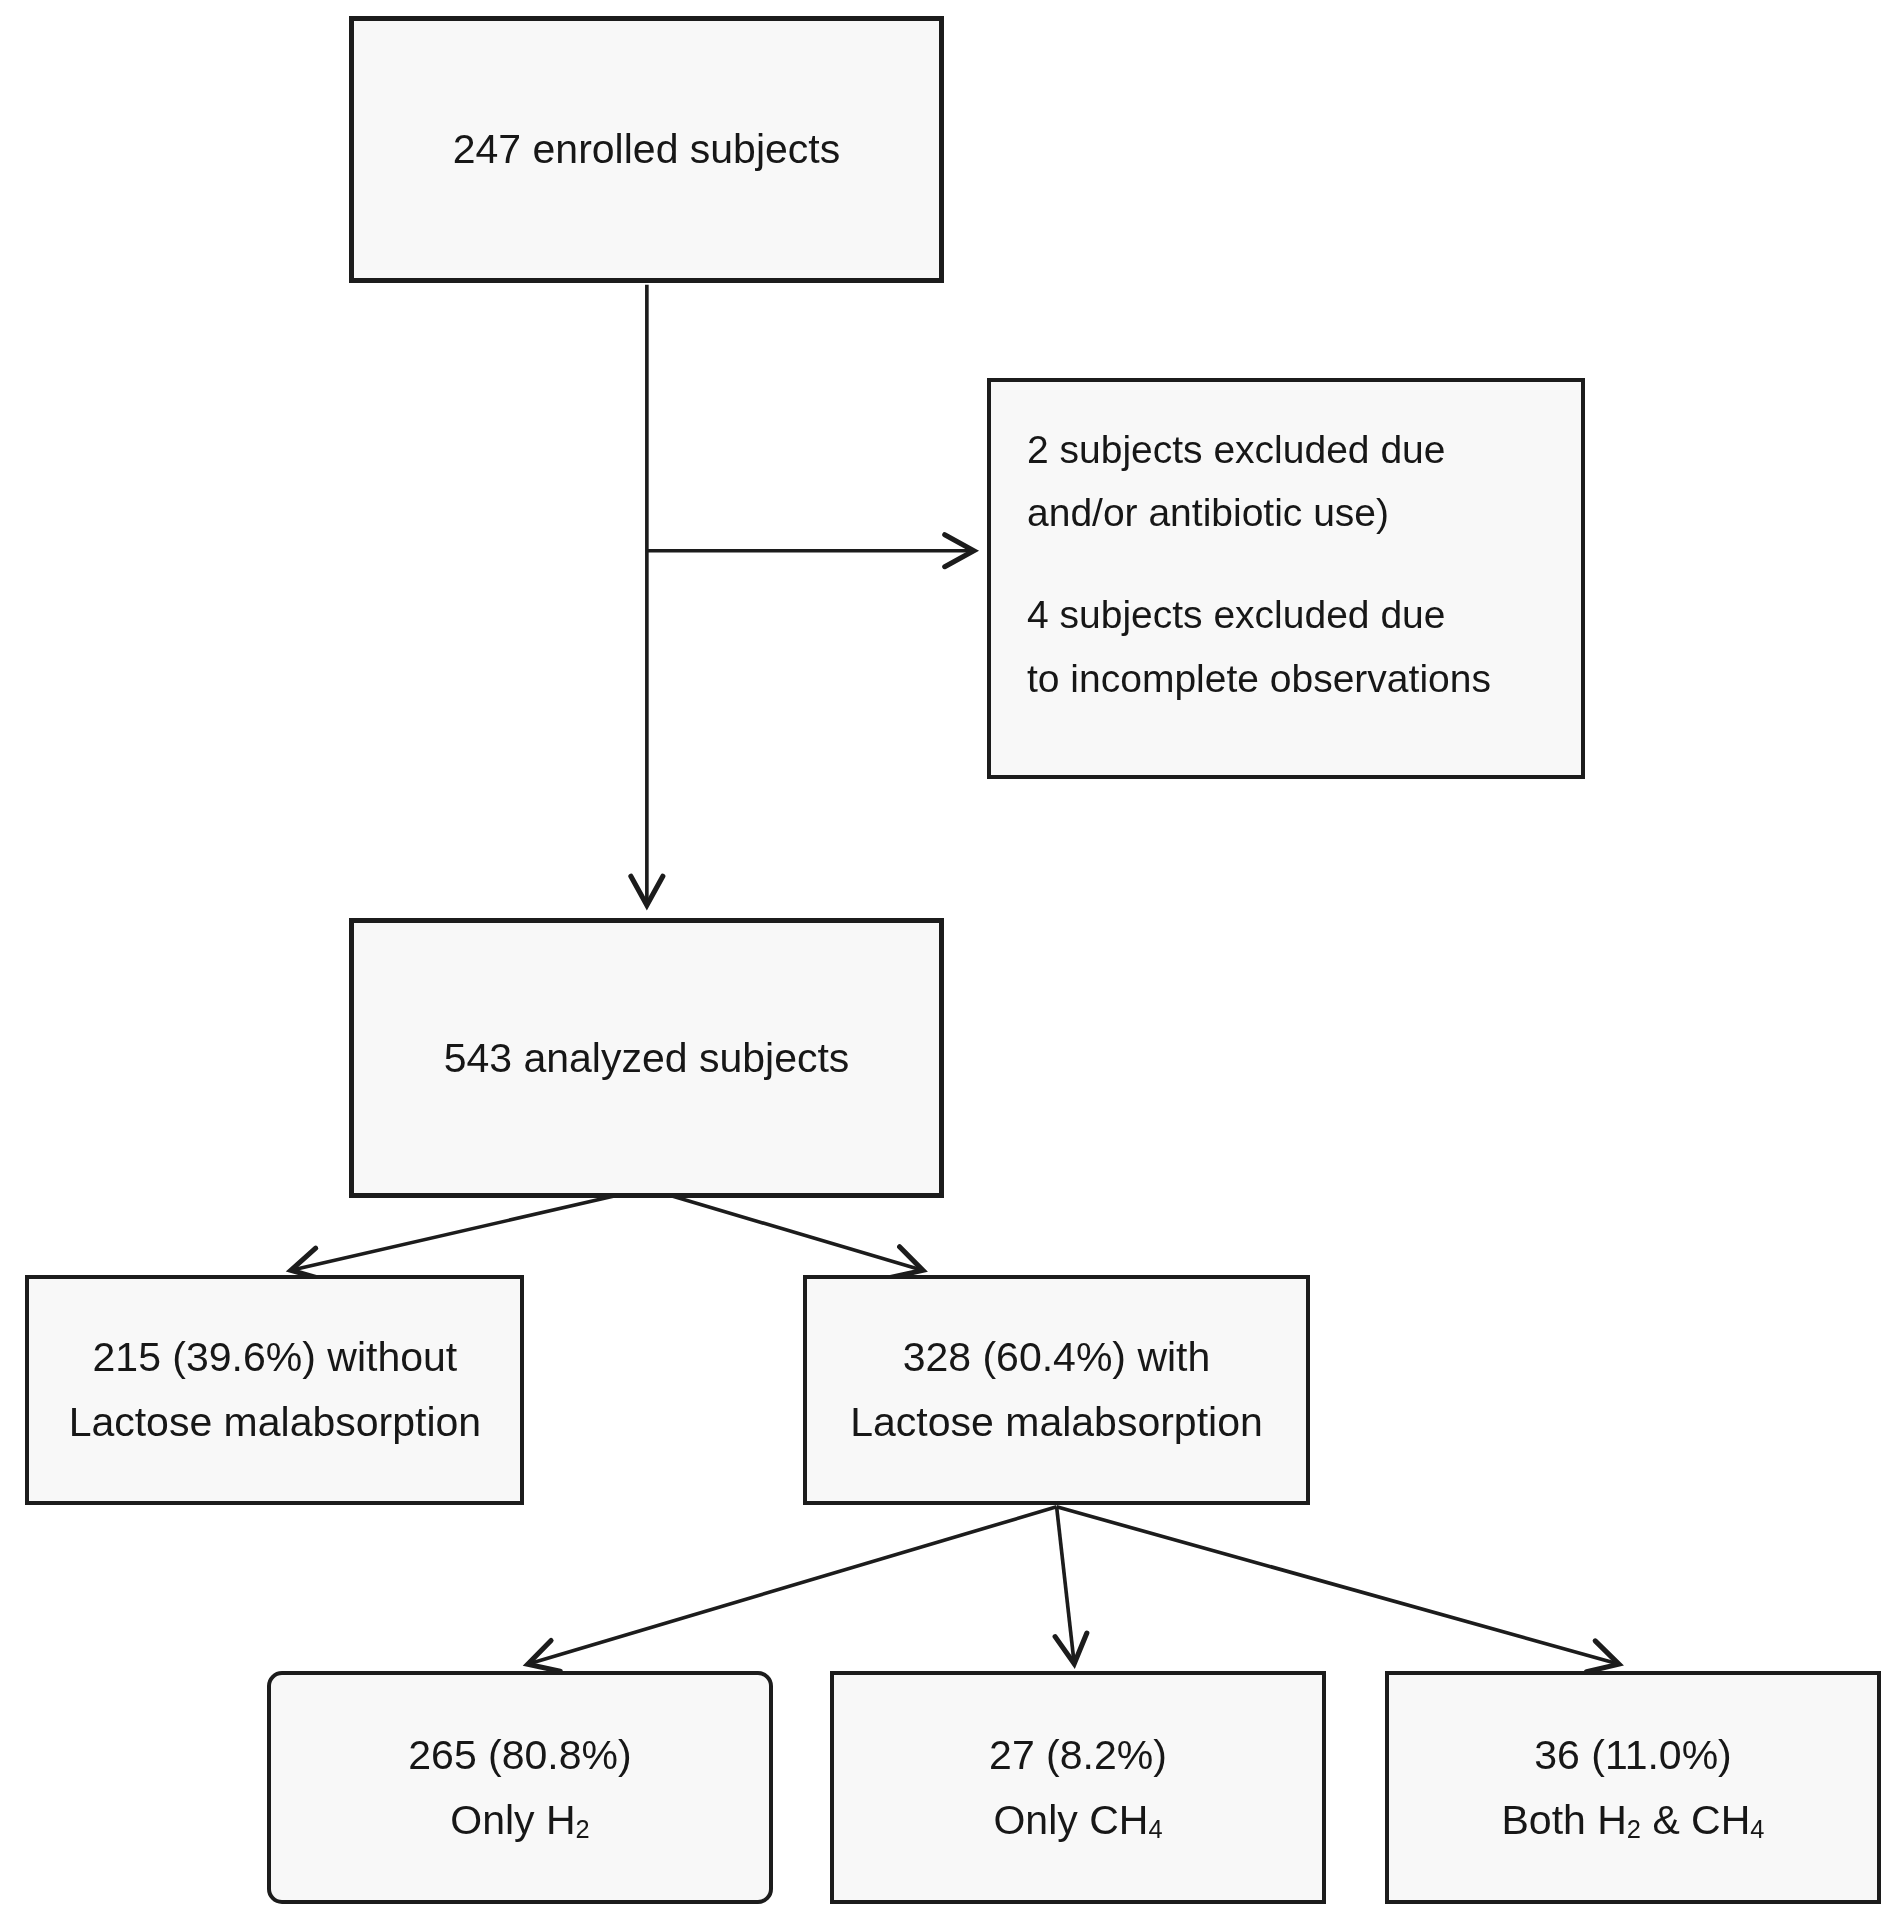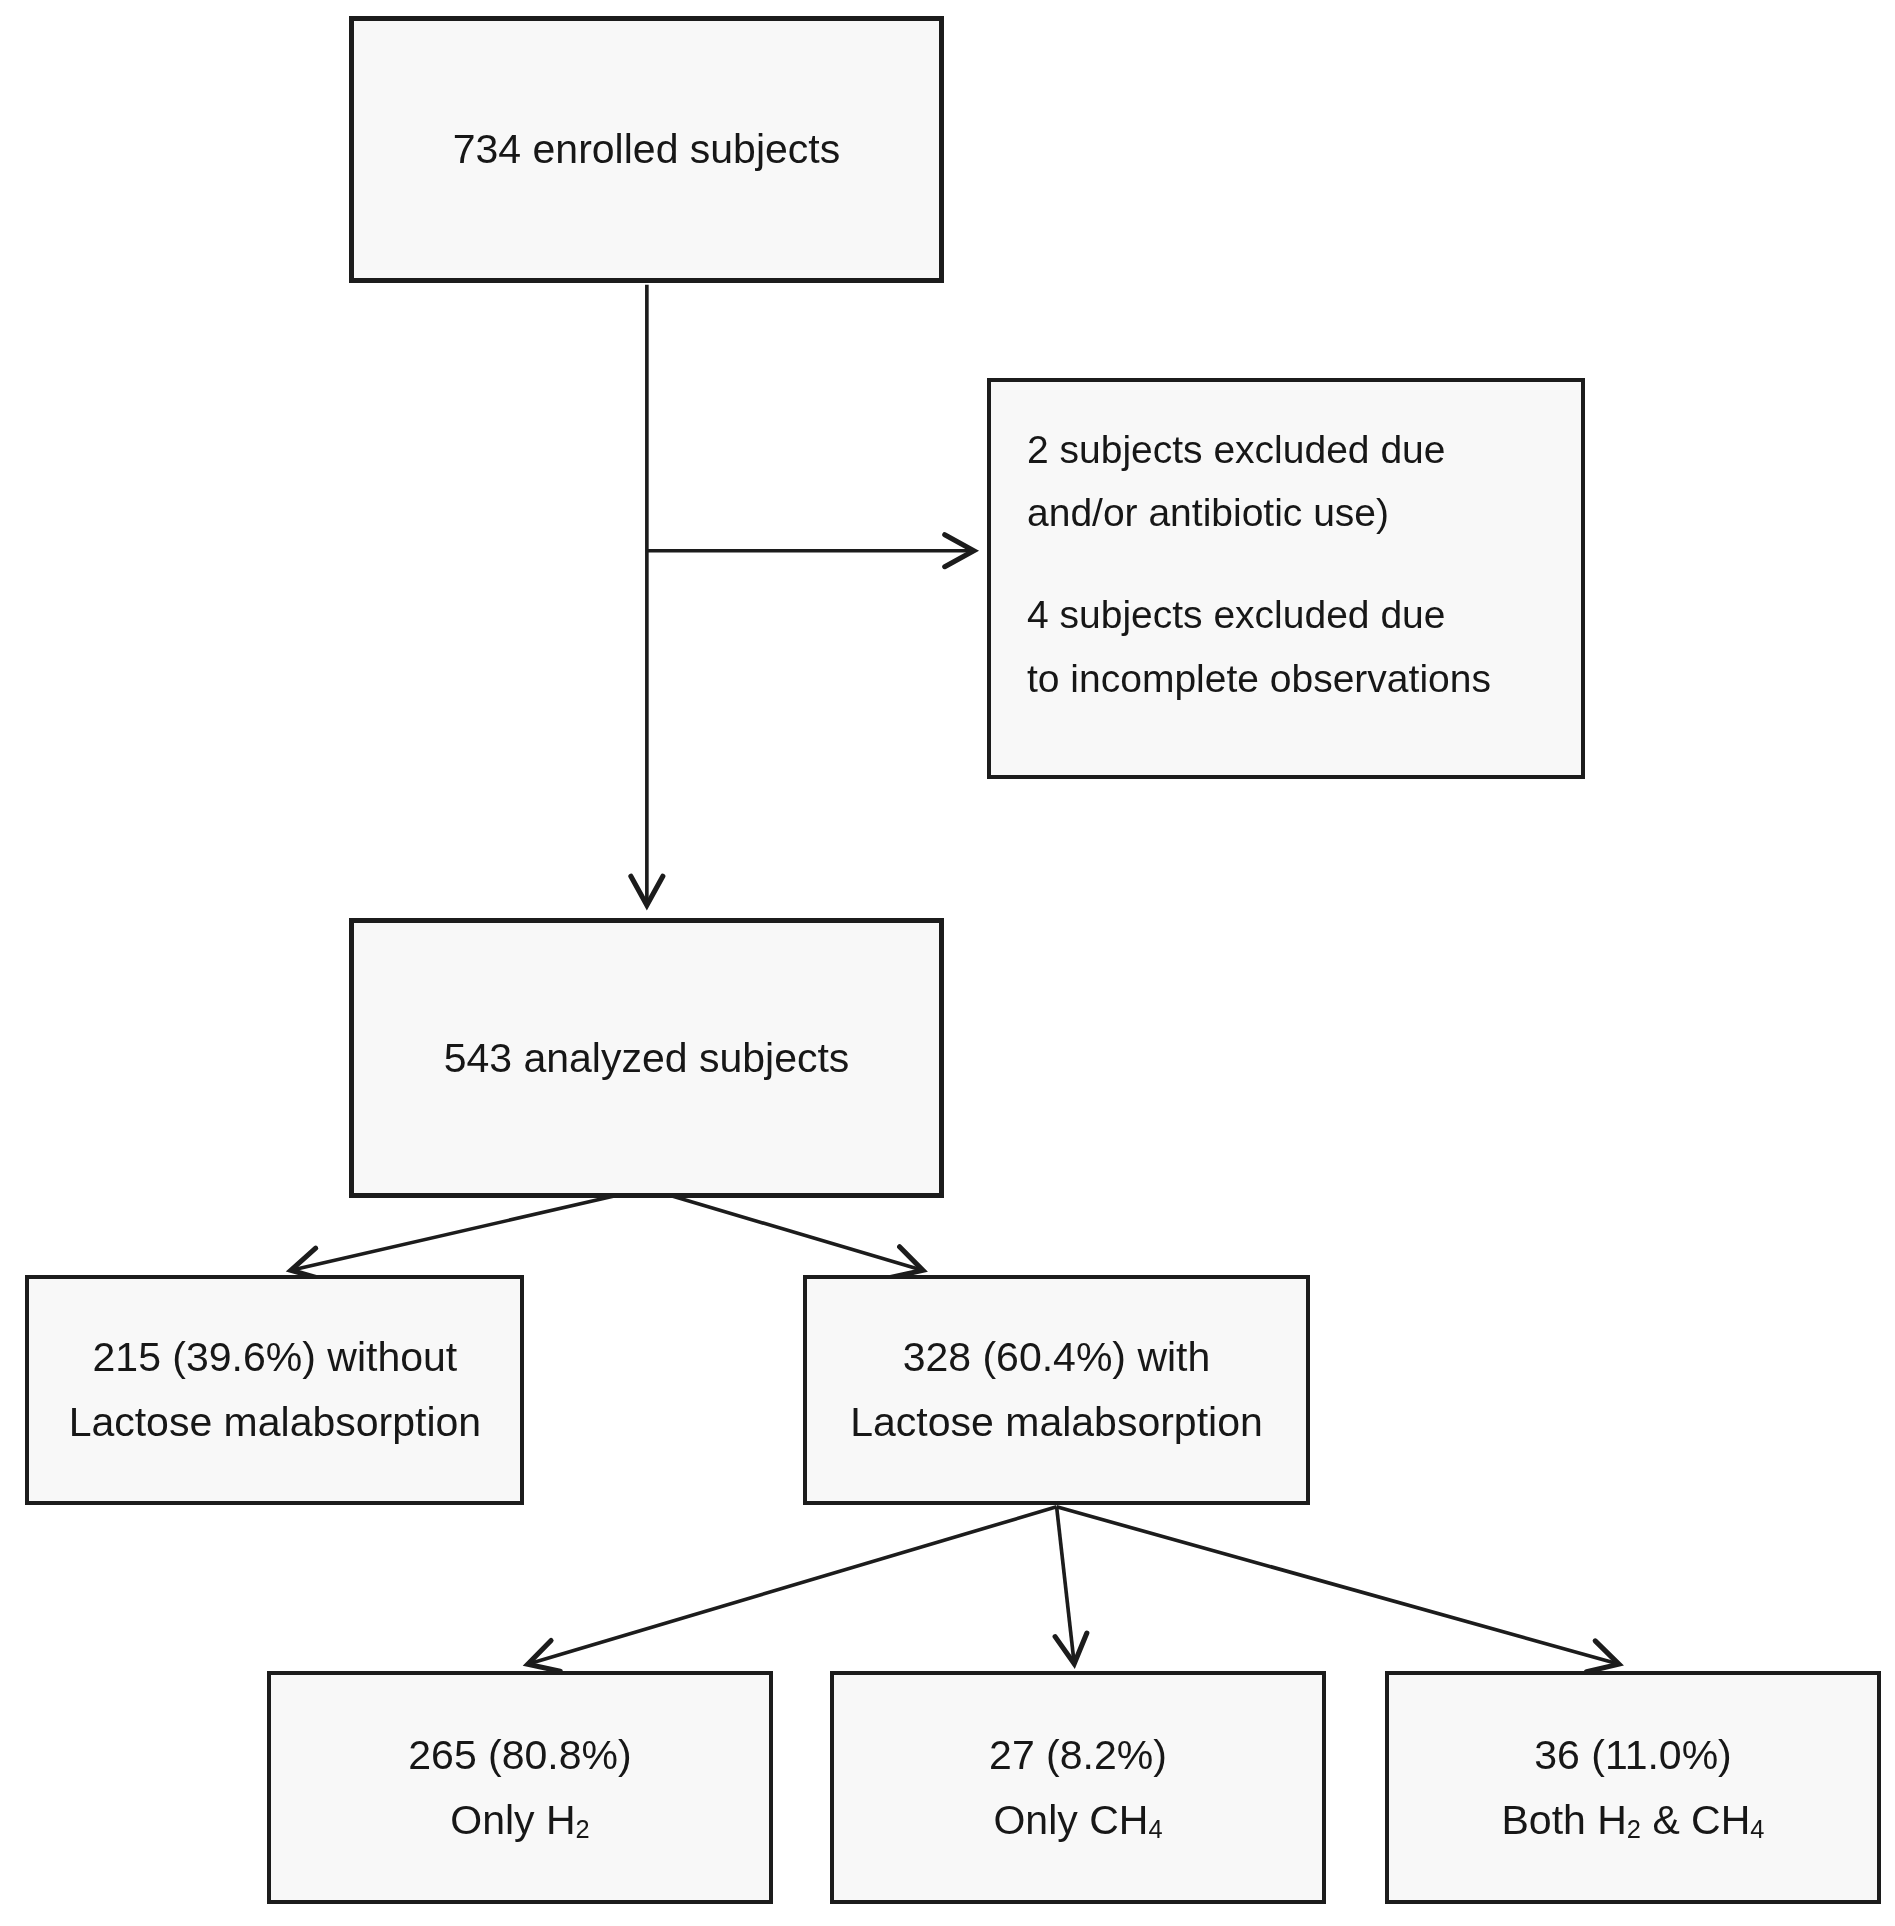--- a/index.html
+++ b/index.html
@@ -15,21 +15,21 @@
   .node.excluded{align-items:flex-start;justify-content:flex-start;text-align:left;
         padding:36px 22px 0 41px;font-size:39px;line-height:1.62;}
   .node.excluded .para + .para{margin-top:39px;}
   sub{font-size:62%;line-height:0;position:relative;top:0.18em;vertical-align:baseline;}
   
   #box-enrolled   {left:349px; top:16px;   width:595px; height:267px;}
   #box-excluded   {left:987px;top:378px;  width:598px; height:401px;padding-left:36px;}
   #box-analyzed   {left:349px; top:918px; width:595px; height:280px;}
   #box-without-lm {left:25.4px;  top:1275px; width:499px; height:230px;}
   #box-with-lm    {left:803px;top:1275px; width:507px; height:230px;align-items:center;}
-  #box-only-h2    {left:267px; top:1671px; width:506px; height:233px;}
+  #box-only-h2    {left:267px; top:1671px; width:506px; height:233px;border-radius:15px;}
   #box-only-ch4   {left:830px;top:1671px; width:496px; height:233px;}
   #box-both       {left:1385px;top:1671px; width:496px; height:233px;}
 </style>
 </head>
 <body>
 
 <div class="canvas">
 
   <svg class="arrows" viewBox="0 0 2609 2651" xmlns="http://www.w3.org/2000/svg">
     <defs>
@@ -40,21 +40,21 @@
     <line x1="890" y1="392" x2="890" y2="1244" stroke="#1c1c1c" stroke-width="5" marker-end="url(#ah)"></line>
     <line x1="890" y1="758" x2="1338" y2="758" stroke="#1c1c1c" stroke-width="5" marker-end="url(#ah)"></line>
     <line x1="890" y1="1636" x2="402" y2="1748" stroke="#1c1c1c" stroke-width="5" marker-end="url(#ah)"></line>
     <line x1="890" y1="1636" x2="1268" y2="1748" stroke="#1c1c1c" stroke-width="5" marker-end="url(#ah)"></line>
     <line x1="1454" y1="2074" x2="728" y2="2290" stroke="#1c1c1c" stroke-width="5" marker-end="url(#ah)"></line>
     <line x1="1454" y1="2074" x2="1478" y2="2288" stroke="#1c1c1c" stroke-width="5" marker-end="url(#ah)"></line>
     <line x1="1454" y1="2074" x2="2226" y2="2290" stroke="#1c1c1c" stroke-width="5" marker-end="url(#ah)"></line>
   </svg>
 
   <div class="node thick" id="box-enrolled">
-    <div class="ln">734 enrolled subjects</div>
+    <div class="ln">247 enrolled subjects</div>
   </div>
 
   <div class="node excluded" id="box-excluded">
     <div class="para">
       <div class="ln">2 subjects excluded due</div>
       <div class="ln">and/or antibiotic use)</div>
     </div>
     <div class="para">
       <div class="ln">4 subjects excluded due</div>
       <div class="ln">to incomplete observations</div>

